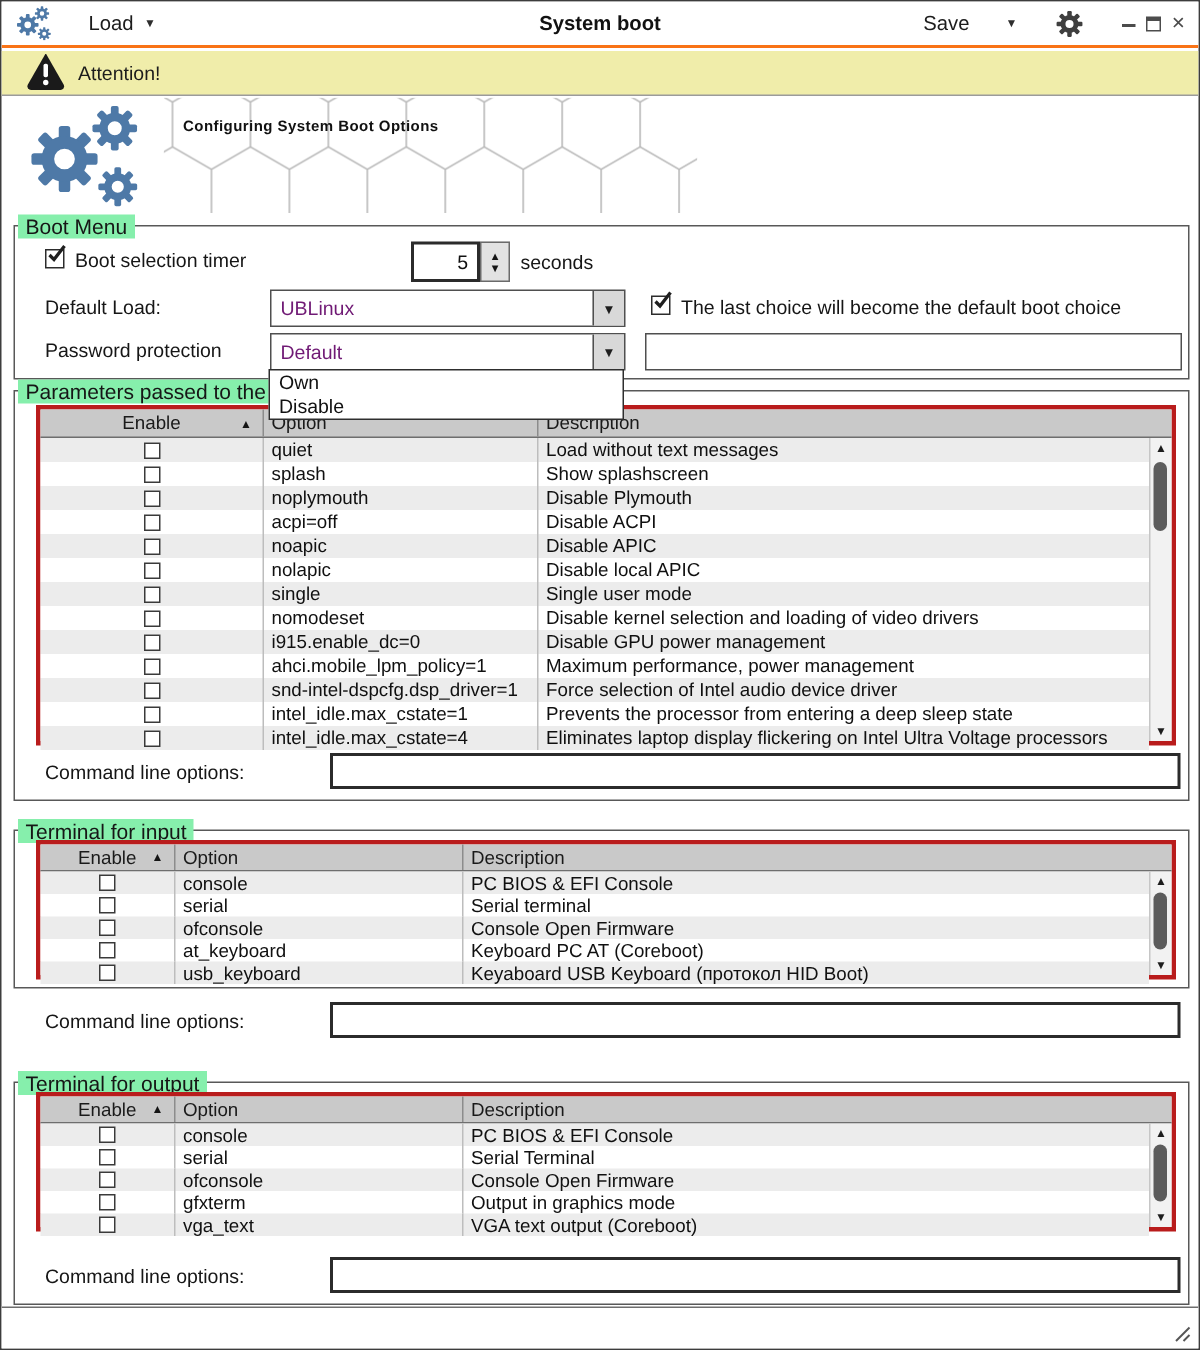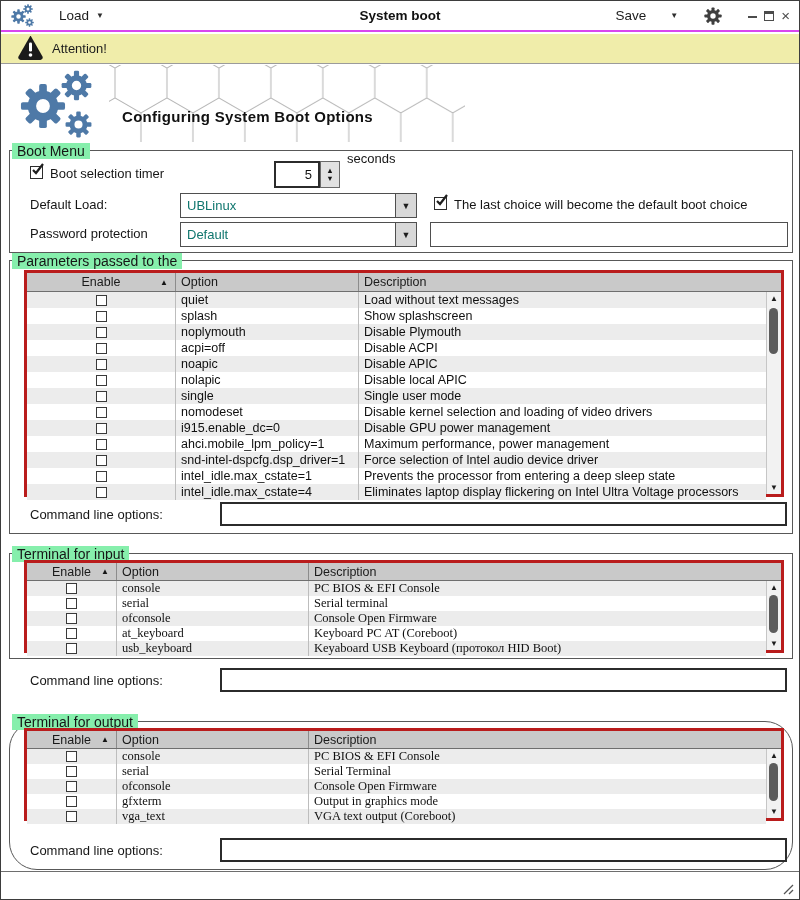--- a/index.html
+++ b/index.html
@@ -1,21 +1,21 @@
 <!DOCTYPE html>
 <html><head>
 <meta charset="utf-8">
 <style>
   * { box-sizing: border-box; margin: 0; padding: 0; }
   html,body { background:#fff; }
   body { width:800px; height:900px; font-family:"Liberation Sans", sans-serif; }
   .window { position:relative; width:800px; height:900px; border:1px solid #3d3d3d; background:#fff; overflow:hidden; }
 
   
-  .titlebar { position:absolute; left:0; top:0; right:0; height:31px; border-bottom:2px solid #d946ef; display:flex; align-items:center; background:#fff; }
+  .titlebar { position:absolute; left:0; top:0; right:0; height:31px; border-bottom:2px solid #f97316; display:flex; align-items:center; background:#fff; }
   .appicon { margin-left:10px; width:26px; height:26px; }
   .menu-btn { display:flex; align-items:center; gap:7px; margin-left:22px; font-size:13.5px; color:#1c1c1c; cursor:default; }
   .caret { font-size:8px; color:#2e2e2e; }
   .win-title { position:absolute; left:50%; transform:translateX(-50%); font-size:13.5px; font-weight:bold; color:#111; }
   .tb-right { margin-left:auto; display:flex; align-items:center; }
   .save-btn { display:flex; align-items:center; gap:24px; font-size:13.5px; color:#1c1c1c; margin-right:26px; }
   .gear-btn { width:18px; height:18px; margin-right:26px; }
   .winctl { display:flex; align-items:center; gap:7px; margin-right:9px; }
   .ic-min { width:9px; height:2px; background:#4c4c4c; margin-top:2px; }
   .ic-max { width:10px; height:10px; border:1.5px solid #4c4c4c; border-top:3px solid #4c4c4c; }
@@ -23,40 +23,40 @@
 
   
   .banner { position:absolute; left:0; top:33px; right:0; height:30px; background:#f0edaa; border-bottom:1px solid #9b9b9b; display:flex; align-items:center; }
   .warn-ic { margin-left:16px; }
   .banner-text { margin-left:8px; font-size:13px; color:#1c1c1c; }
 
   
   .header { position:absolute; left:1px; top:64px; width:796px; height:77px; background:#fff; }
   .hexwrap { position:absolute; left:107px; top:0; width:356px; height:77px; overflow:hidden; }
   .hdr-gears { position:absolute; left:16px; top:5px; }
-  .hdr-title { position:absolute; left:120px; top:43px; font-size:15px; font-weight:bold; color:#111; letter-spacing:0.3px; }
+  .hdr-title { position:absolute; left:120px; top:14px; font-size:10px; font-weight:bold; color:#111; letter-spacing:0.3px; }
 
   
   .group { position:absolute; border:1px solid #585858; background:transparent; }
   .legend { position:absolute; top:-8px; left:2px; background:#86efac; padding:0 5px; font-size:14px; color:#161616; white-space:nowrap; }
   .lbl { position:absolute; font-size:13px; color:#161616; white-space:nowrap; }
 
   
   .cbx { position:absolute; width:13px; height:13px; border:1.5px solid #2c2c2c; background:#fff; }
   .cbx svg { position:absolute; left:0; top:-5px; overflow:visible; }
 
   
   .spinner { position:absolute; display:flex; }
   .spin-field { width:46px; height:27px; border:2px solid #2b2b2b; background:#fff; text-align:right; padding-right:6px; font-size:13px; font-family:inherit; color:#111; outline:none; }
   .spin-btn { width:20px; height:27px; background:#e2e2e2; border:1px solid #6a6a6a; display:flex; flex-direction:column; align-items:center; justify-content:center; gap:1px; }
   .spin-btn span { font-size:7.5px; line-height:7px; color:#141414; }
 
   
   .combo { position:absolute; height:25px; border:1px solid #4f4f4f; background:#fff; display:flex; width:237px; }
-  .combo-value { flex:1; font-size:13px; color:#0f766e; line-height:23px; padding-left:6px; overflow:hidden; }
+  .combo-value { flex:1; font-size:13px; color:#701a75; line-height:23px; padding-left:6px; overflow:hidden; }
   .combo-btn { width:21px; background:#d8d8d8; border-left:1px solid #4f4f4f; display:flex; align-items:center; justify-content:center; }
   .combo-btn .caret { font-size:9px; color:#1d1d1d; }
 
   
   .popup { position:absolute; left:178px; top:245px; width:237px; background:#fff; border:1px solid #2e2e2e; z-index:60; }
   .popup-item { height:16px; line-height:16px; padding-left:6px; font-size:13px; color:#111; }
 
   .text-input { position:absolute; background:#fff; font-size:13px; font-family:inherit; color:#111; padding:0 5px; outline:none; }
   .thin { border:1px solid #4f4f4f; }
   .thick { border:2px solid #2b2b2b; }
@@ -65,21 +65,21 @@
   .table { position:absolute; border:3px solid #b91c1c; background:#fff; }
   .thead { display:flex; background:#c9c9c9; border-bottom:1px solid #6e6e6e; }
   .t1 .thead { height:19px; } .tsm .thead { height:18px; }
   .th { font-size:12.5px; color:#1a1a1a; display:flex; align-items:center; border-right:1px solid #8c8c8c; position:relative; padding-left:5px; }
   .th.col-enable { justify-content:center; padding-left:0; }
   .th.col-desc { border-right:none; flex:1; }
   .th .sort { position:absolute; right:7px; font-size:8px; color:#141414; }
   .t1 .col-enable { width:149px; } .t1 .col-option { width:183px; }
   .tsm .col-enable { width:90px; } .tsm .col-option { width:192px; }
   .tbody { position:absolute; left:0; right:15px; bottom:0; }
-  .t1 .tbody { top:19px; } .tsm .tbody { top:18px;font-family:Liberation Serif, serif; }
+  .t1 .tbody { top:19px; } .tsm .tbody { top:18px; }
   .trow { display:flex; }
   .t1 .trow { height:16px; } .tsm .trow { height:15px; }
   .trow.odd { background:#ececec; }
   .trow.even { background:#fff; }
   .td { height:100%; display:flex; align-items:center; font-size:12.5px; color:#101010; border-right:1px solid #bdbdbd; overflow:hidden; white-space:nowrap; }
   .td.col-enable { justify-content:center; }
   .td.col-option, .td.col-desc { padding-left:5px; }
   .td.col-desc { flex:1; border-right:none; }
   .cb { width:11px; height:11px; border:1px solid #3a3a3a; background:#fff; }
 
@@ -183,21 +183,21 @@
         </svg>
     </span>
     <span class="lbl" style="left:40px; top:15px;">Boot selection timer</span>
     <div class="spinner" style="left:264px; top:10px;">
       <input class="spin-field" value="5" style="">
       <div class="spin-btn">
         <span>▲</span>
         <span>▼</span>
       </div>
     </div>
-    <span class="lbl" style="left:337px; top:0;">seconds</span>
+    <span class="lbl" style="left:337px; top:16px;">seconds</span>
 
     <span class="lbl" style="left:20px; top:46px;">Default Load:</span>
     <div class="combo" style="left:170px; top:42px;">
       <span class="combo-value">UBLinux</span>
       <span class="combo-btn">
           <span class="caret">▼</span>
         </span>
     </div>
     <span class="cbx" style="left:424px; top:46px;">
       <svg width="14" height="14" viewBox="0 0 14 14">
@@ -209,20 +209,24 @@
     <span class="lbl" style="left:20px; top:75px;text-align:center;">Password protection</span>
     <div class="combo" style="left:170px; top:71px;">
       <span class="combo-value">Default</span>
       <span class="combo-btn">
           <span class="caret">▼</span>
         </span>
     </div>
     <input class="text-input thin" style="left: 420px; top: 71px; width: 358px; height: 25px;" value="">
   </div>
 
+  <div class="popup">
+    <div class="popup-item">Own</div>
+    <div class="popup-item">Disable</div>
+  </div>
 
   <div class="group" style="left:8px; top:259px; width:784px; height:274px;">
     <span class="legend">Parameters passed to the</span>
     <div class="table t1" style="left:14px; top:9px; width:760px; height:227px;">
       <div class="thead">
           <div class="th col-enable">
             <span>Enable</span>
             <span class="sort">▲</span>
           </div>
           <div class="th col-option">
@@ -390,21 +394,21 @@
       <div class="vscroll">
         <div class="vs-btn vs-up">▲</div>
         <div class="vs-thumb"></div>
         <div class="vs-btn vs-down">▼</div>
       </div>
     </div>
     <span class="lbl" style="left:20px; top:119px;">Command line options:</span>
     <input class="text-input thick" style="left: 210px; top: 114px; width: 567px; height: 24px;" value="">
   </div>
 
-  <div class="group" style="left:8px; top:720px; width:784px; height:149px;border-radius:28px;">
+  <div class="group" style="left:8px; top:720px; width:784px; height:149px;">
     <span class="legend">Terminal for output</span>
     <div class="table tsm" style="left:14px; top:6px; width:760px; height:93px;">
       <div class="thead">
           <div class="th col-enable">
             <span>Enable</span>
             <span class="sort">▲</span>
           </div>
           <div class="th col-option">
             <span>Option</span>
           </div>

